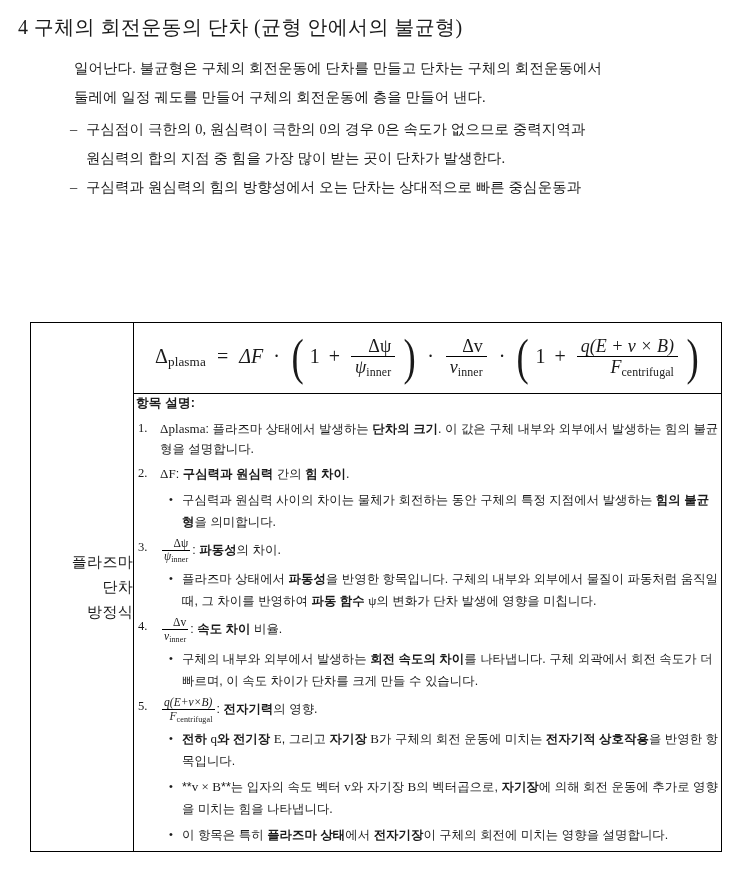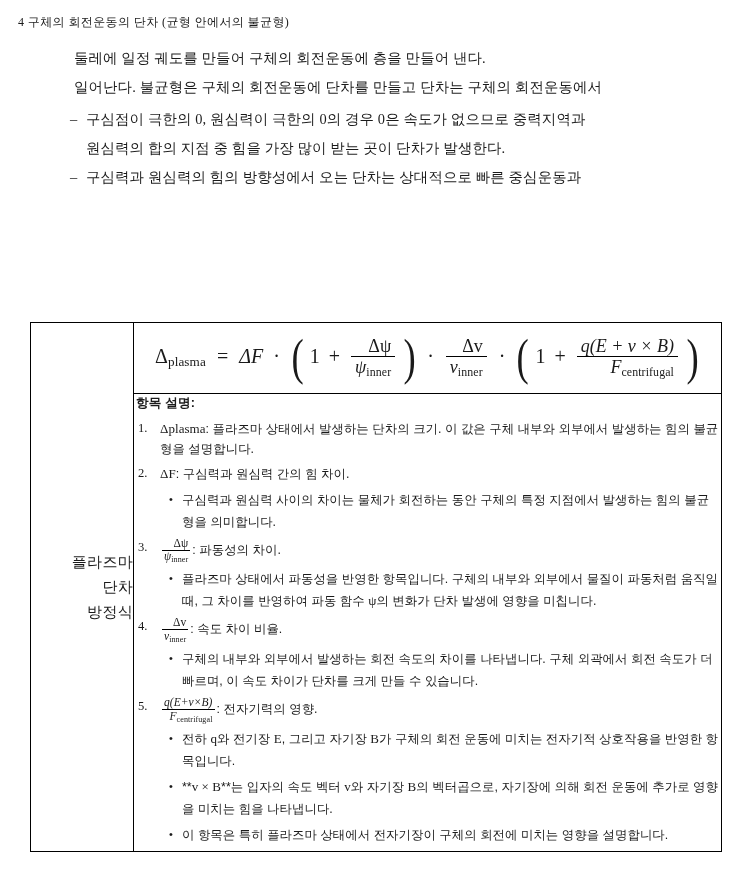--- a/index.html
+++ b/index.html
@@ -11,21 +11,21 @@
     width: 738px;
     height: 893px;
     font-family: "Liberation Serif", "DejaVu Serif", serif;
     color: #1a1a1a;
     position: relative;
     overflow: hidden;
   }
 
   
   .doc-heading {
-    font-size: 12px;
+    font-size: 20px;
     font-weight: 400;
     letter-spacing: 0.4px;
     margin: 14px 0 0 18px;
     white-space: nowrap;
   }
 
   
   .intro {
     margin: 13px 0 0 0;
     padding: 0 14px 0 56px;
@@ -196,34 +196,34 @@
     line-height: 22px;
     letter-spacing: 0.05px;
   }
   ul.bul-list > li::before {
     content: "\2022";
     position: absolute;
     left: -13px;
     top: -1px;
     font-size: 11px;
   }
-  b, .b { font-weight: normal; }
+  b, .b { font-weight: bold; }
   .inline-math {
     font-family: "Liberation Serif", "DejaVu Serif", serif;
     font-size: 13px;
   }
 </style>
 </head>
 <body>
 
 <div class="doc-heading">4 구체의 회전운동의 단차 (균형 안에서의 불균형)</div>
 
 <div class="intro">
+  <p class="cont">일어난다. 불균형은 구체의 회전운동에 단차를 만들고 단차는 구체의 회전운동에서</p>
   <p class="cont">둘레에 일정 궤도를 만들어 구체의 회전운동에 층을 만들어 낸다.</p>
-  <p class="cont">일어난다. 불균형은 구체의 회전운동에 단차를 만들고 단차는 구체의 회전운동에서</p>
 </div>
 
 <div class="dash-list">
   <div class="dash-item">
     <span class="dash">–</span>
     <span>구심점이 극한의 0, 원심력이 극한의 0의 경우 0은 속도가 없으므로 중력지역과</span>
   </div>
   <div class="dash-item">원심력의 합의 지점 중 힘을 가장 많이 받는 곳이 단차가 발생한다.</div>
   <div class="dash-item">
     <span class="dash">–</span>

